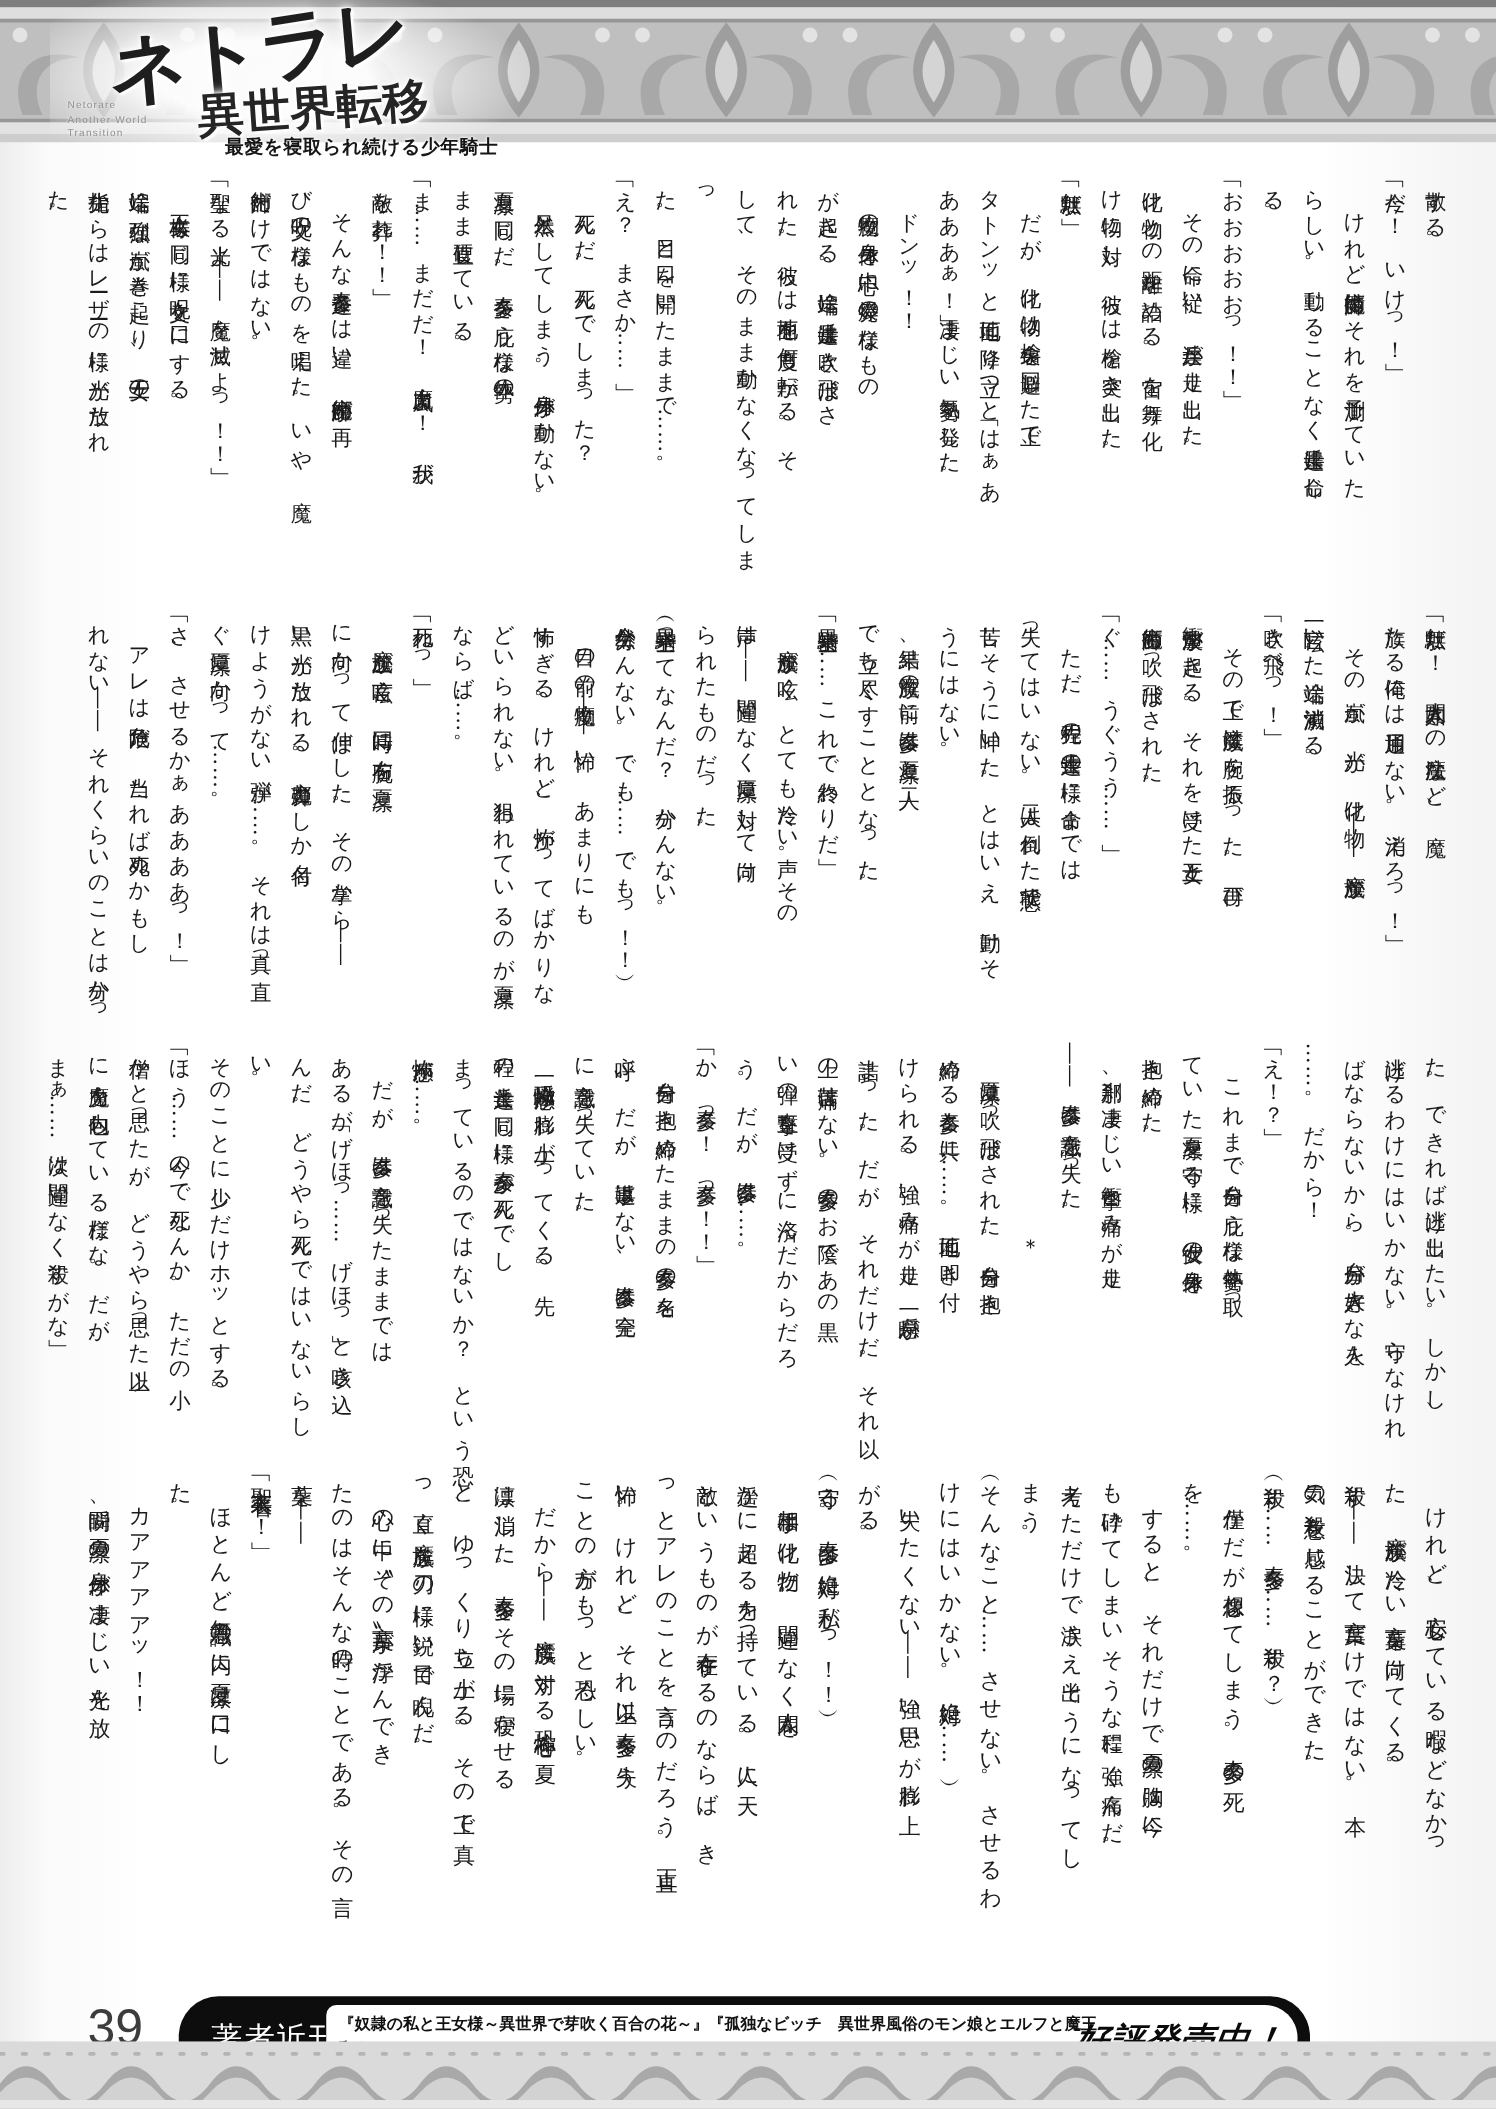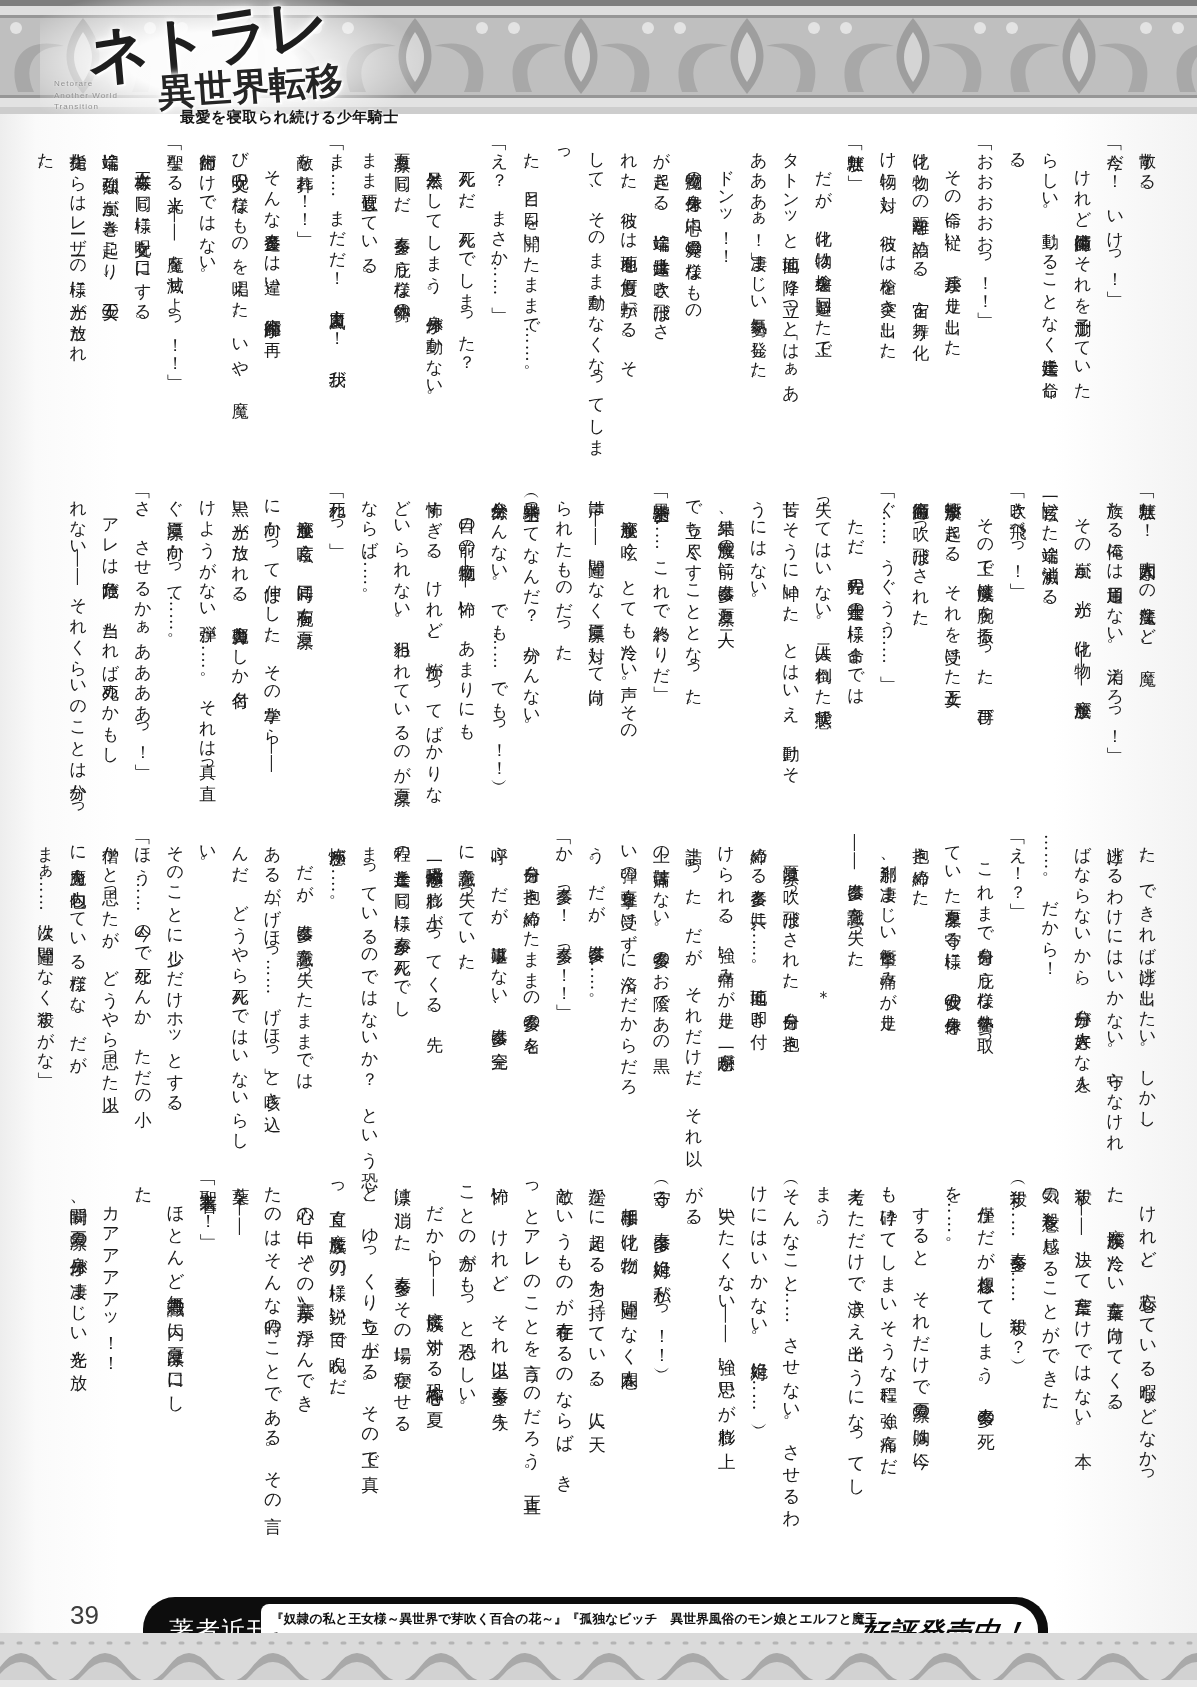--- a/index.html
+++ b/index.html
@@ -37,21 +37,21 @@
     white-space:pre-line;
     font-size:17px;line-height:32.4px;letter-spacing:1.2px;
     color:#1b1b1b;text-align:left;overflow:visible;
   }
   #band1{top:140px;height:329px;}
   #band2{top:488px;height:329px;}
   #band3{top:834px;height:329px;}
   #band4{top:1174px;height:356px;font-size:17.5px;letter-spacing:2px;}
 
   
-  .page-number{position:absolute;left:70px;top:1600px;font-size:26px;color:#3c3c3c;
+  .page-number{position:absolute;left:70px;top:1600px;font-size:40px;color:#3c3c3c;
     font-family:"Liberation Sans","DejaVu Sans",sans-serif;}
   .promo-box{position:absolute;left:143px;top:1597px;width:905px;height:68px;
     background:#0d0d0d;border-radius:32px;}
   .promo-label{position:absolute;left:26px;top:17px;font-size:25px;font-weight:normal;color:#ffffff;
     letter-spacing:1px;font-family:"Liberation Sans","DejaVu Sans",sans-serif;}
   .promo-panel{position:absolute;left:118px;top:7px;right:10px;bottom:7px;background:#ffffff;
     border-radius:8px 26px 26px 8px;}
   .promo-titles{position:absolute;left:10px;top:5px;width:608px;font-size:12.8px;font-weight:bold;
     line-height:1.55;color:#111;font-family:"Liberation Sans","DejaVu Sans",sans-serif;}
   .promo-onsale{position:absolute;right:10px;top:10px;font-size:27px;font-weight:900;

